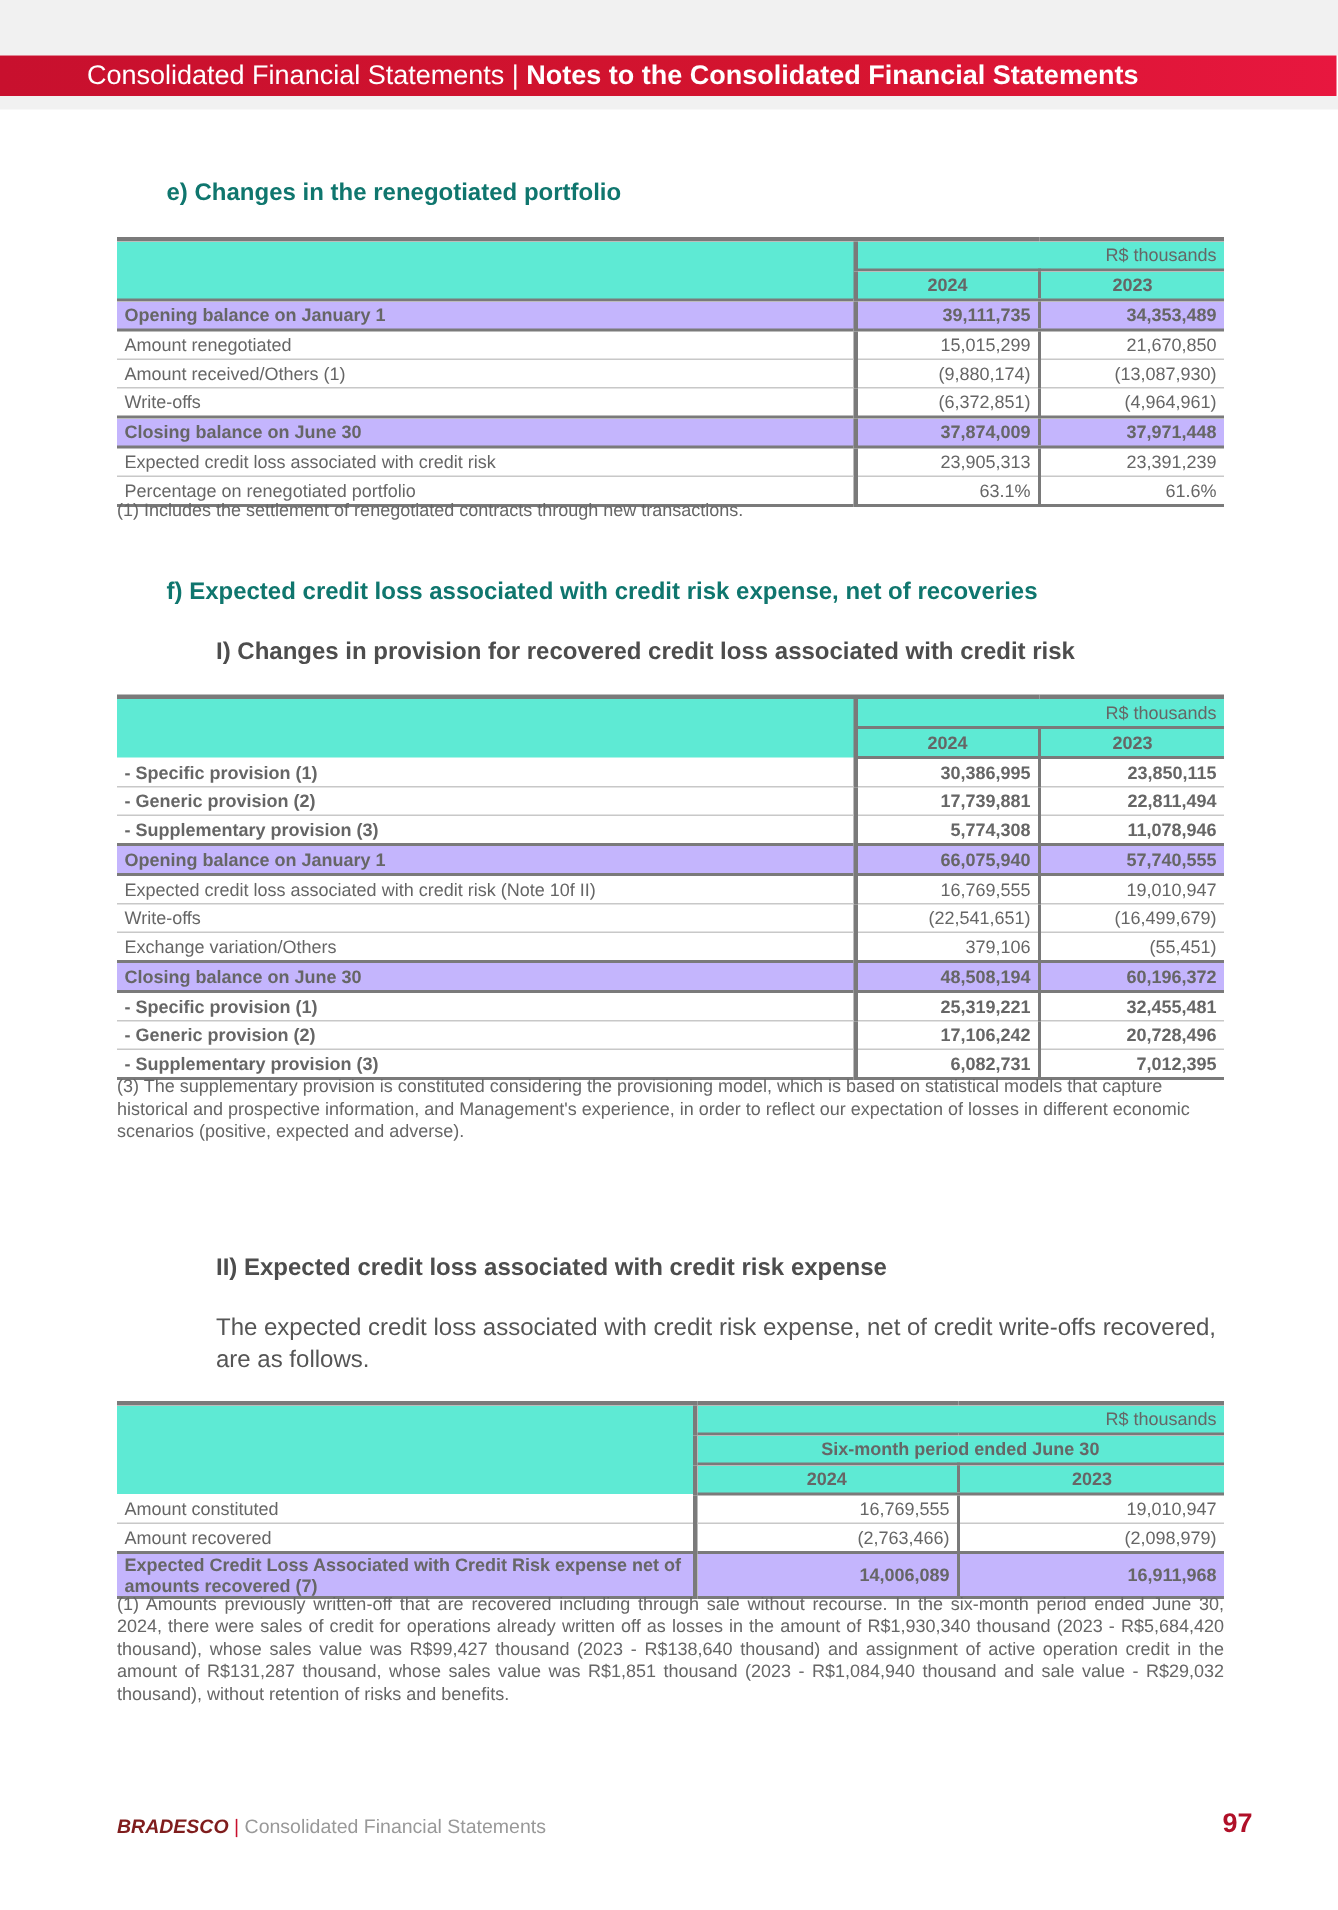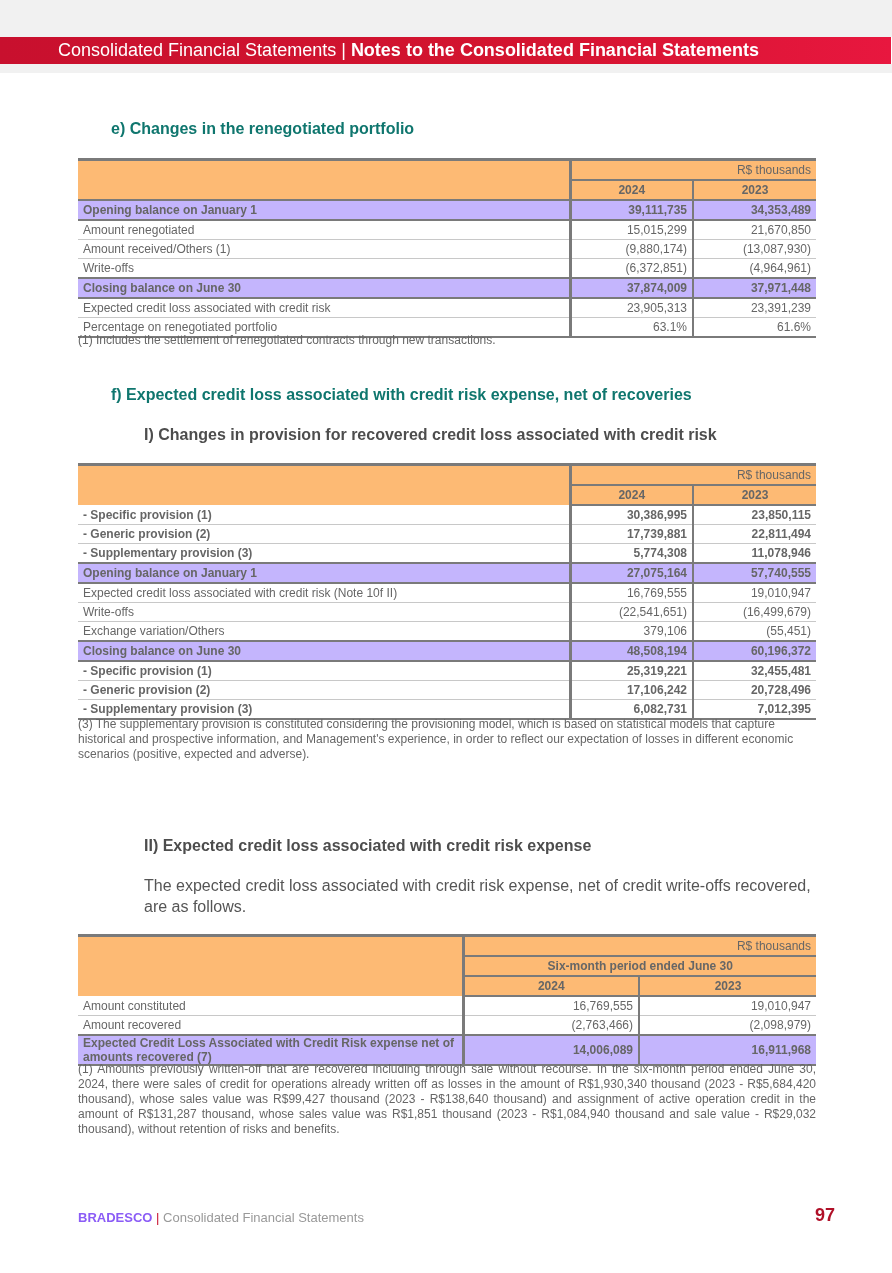--- a/index.html
+++ b/index.html
@@ -20,37 +20,37 @@
   .h-blue { position: absolute; color: #0f766e; font-weight: bold; font-size: 16px; white-space: nowrap; }
   .h-gray { position: absolute; color: #4d4d4d; font-weight: bold; font-size: 16px; white-space: nowrap; }
   .para { position: absolute; color: #555; font-size: 16px; line-height: 21px; }
 
   table.fin {
     position: absolute; left: 78px; width: 738px; border-collapse: collapse;
     font-size: 12px; color: #666; table-layout: fixed;
   }
   table.fin td { padding: 0 5px; height: 18px; line-height: 18px; white-space: nowrap; overflow: hidden; }
   table.fin tr.top td { border-top: 3px solid #7a7a7a; }
-  table.fin td.hdr { background: #fdba74; margin-top: 16px; }
+  table.fin td.hdr { background: #5eead4; margin-top: 16px; }
   table.fin td.num { text-align: right; }
   table.fin td.ctr { text-align: center; font-weight: bold; }
   table.fin td.vsep { border-left: 3px solid #7a7a7a; }
   table.fin td.vsep2 { border-left: 2px solid #7a7a7a; }
   table.fin tr.unit td.right-area { border-bottom: 2px solid #7a7a7a; }
   table.fin tr.year td { border-bottom: 2px solid #7a7a7a; }
   table.fin tr.row td { border-bottom: 1px solid #c8c8c8; }
   table.fin tr.tot td { background: #c4b5fd; font-weight: bold; border-top: 2px solid #7a7a7a; border-bottom: 2px solid #7a7a7a; }
   table.fin tr.bold td { font-weight: bold; }
   table.fin tr.last td { border-bottom: 2px solid #7a7a7a; }
 
   .note { position: absolute; left: 78px; width: 738px; font-size: 12px; line-height: 15px; color: #666; }
   .note.justify { text-align: justify; }
 
   .footer-left { position: absolute; left: 78px; top: 1210px; font-size: 13px; white-space: nowrap; color: #999; }
-  .footer-left .brand { color: #8b5cf6; font-weight: bold; }
+  .footer-left .brand { color: #7f1d1d; font-weight: bold; font-style: italic; }
   .footer-left .sep { color: #c8102e; }
   .page-num { position: absolute; left: 783px; top: 1205px; font-size: 18px; font-weight: bold; color: #b01028; margin-left: 32px; }
 </style>
 </head>
 <body>
 
 <div class="topstrip"></div>
 <div class="banner">
   <div class="inner">
     <span>Consolidated Financial Statements</span>
@@ -148,21 +148,21 @@
         <td class="num vsep">17,739,881</td>
         <td class="num vsep2">22,811,494</td>
       </tr>
       <tr class="row bold">
         <td>- Supplementary provision (3)</td>
         <td class="num vsep">5,774,308</td>
         <td class="num vsep2">11,078,946</td>
       </tr>
       <tr class="tot">
         <td>Opening balance on January 1</td>
-        <td class="num vsep">27,075,164</td>
+        <td class="num vsep">66,075,940</td>
         <td class="num vsep2">57,740,555</td>
       </tr>
       <tr class="row">
         <td>Expected credit loss associated with credit risk (Note 10f II)</td>
         <td class="num vsep">16,769,555</td>
         <td class="num vsep2">19,010,947</td>
       </tr>
       <tr class="row">
         <td>Write-offs</td>
         <td class="num vsep">(22,541,651)</td>

